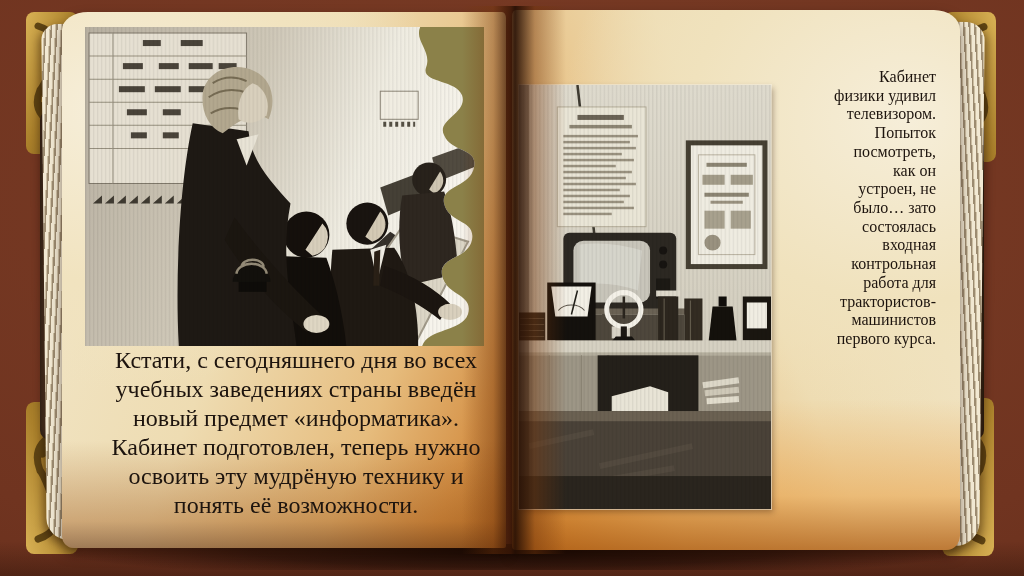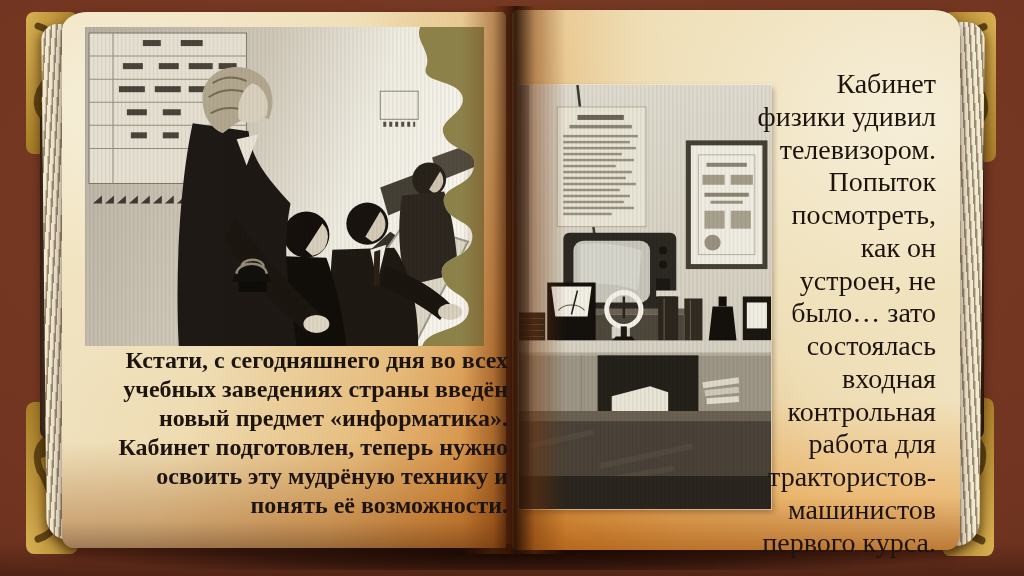--- a/index.html
+++ b/index.html
@@ -61,22 +61,22 @@
   }
   
   .photo{position:absolute;z-index:5;}
   .photo svg{display:block;width:100%;height:100%;}
   .photo.left-photo{left:85px;top:27px;width:399px;height:319px;}
   .photo.right-photo{left:519px;top:85px;width:252px;height:424px;
     box-shadow:0 0 0 1px rgba(245,240,225,.55), 2px 3px 6px rgba(40,15,0,.35);}
   
   .caption{position:absolute;z-index:7;color:#1d140e;white-space:pre-line;
     font-family:"Liberation Serif","DejaVu Serif",serif;}
-  .caption.left-caption{left:84px;top:346px;width:424px;font-size:24px;line-height:1.21;text-align:right;font-weight:bold;}
-  .caption.right-caption{left:750px;top:68px;width:186px;font-size:28px;line-height:1.17;text-align:right;}
+  .caption.left-caption{left:84px;top:346px;width:424px;font-size:24px;line-height:1.21;text-align:center;}
+  .caption.right-caption{left:750px;top:68px;width:186px;font-size:16px;line-height:1.17;text-align:right;}
 </style>
 </head>
 <body>
 
 <div class="stage">
 
   <div class="corner" style="left:26px;top:12px;">
     <svg width="52" height="142" viewBox="0 0 52 142">
       <defs>
           <linearGradient id="g1" x1="0" y1="0" x2="1" y2="1">

